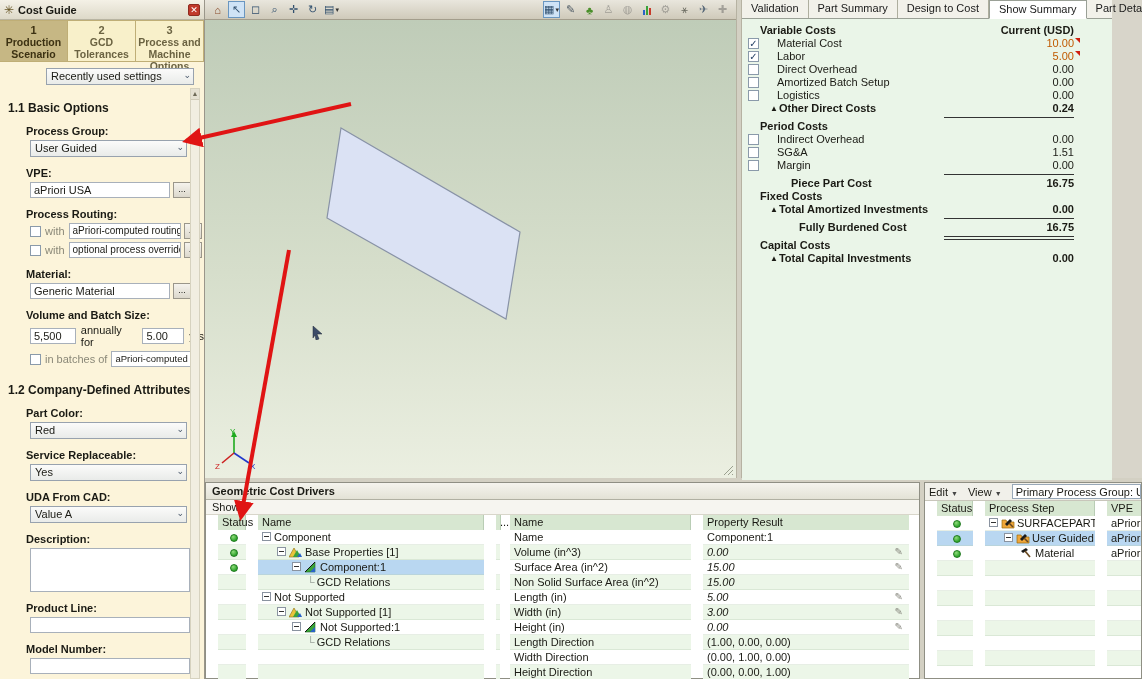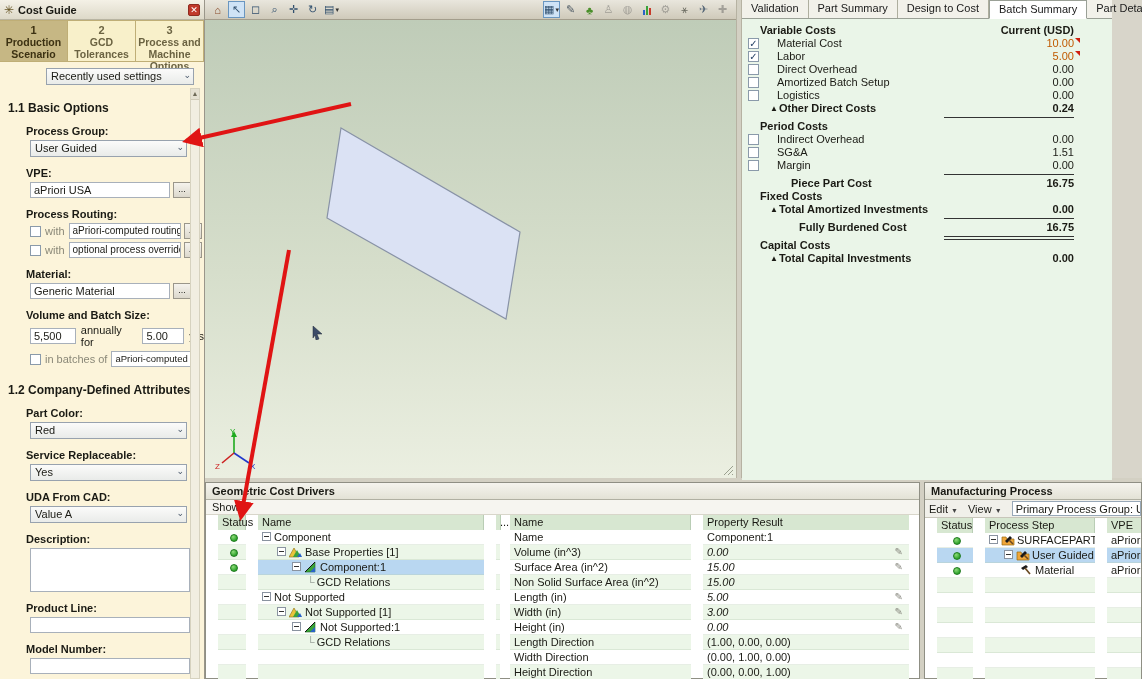--- a/index.html
+++ b/index.html
@@ -316,21 +316,21 @@
 
   <div style="position:absolute;left:736px;top:0;width:6px;height:480px;background:#d3d0c3;border-left:1px solid #b6b2a2;border-right:1px solid #b6b2a2;"></div>
   <div style="position:absolute;left:205px;top:478px;width:937px;height:4px;background:#d3d0c3;"></div>
   <div style="position:absolute;left:920px;top:482px;width:4px;height:197px;background:#d3d0c3;"></div>
 
   <div id="right-panel">
     <div id="cs-tabs">
         <span class="cs-tab">Validation</span>
         <span class="cs-tab">Part Summary</span>
         <span class="cs-tab">Design to Cost</span>
-        <span class="cs-tab active">Batch Summary</span>
+        <span class="cs-tab active">Show Summary</span>
         <span class="cs-tab">Part Details</span>
       </div>
     <div id="cs-table">
         <div class="cs-row">
           <span class="cs-label d1 b">Variable Costs</span>
           <span class="cs-val b">Current (USD)</span>
         </div>
         <div class="cs-row">
           <span class="cb">✓</span>
           <span class="cs-label d2">Material Cost</span>
@@ -491,21 +491,20 @@
           <div class="cell mint"><span class="pencil">✎</span><span class="ital">3.00</span></div>
           <div class="cell white"><span class="pencil">✎</span><span class="ital">0.00</span></div>
           <div class="cell mint"><span class="">(1.00, 0.00, 0.00)</span></div>
           <div class="cell white"><span class="">(0.00, 1.00, 0.00)</span></div>
           <div class="cell mint"><span class="">(0.00, 0.00, 1.00)</span></div>
         </div>
       </div>
   </div>
 
   <div class="panel" id="mfg-panel">
-    <div class="p-title">Manufacturing Process</div>
     <div id="mfg-toolbar">
       <span class="mfg-menu"><span>Edit</span> <span class="dd">▼</span></span>
       <span class="mfg-menu"><span>View</span> <span class="dd">▼</span></span>
       <div id="mfg-primary">Primary Process Group: User Guided</div>
     </div>
     <div id="mfg-cols" class="clearfix">
         <div class="col col-status">
           <div class="hcell" style="background: rgb(215, 231, 209);">Status</div>
           <div class="cell white" style="text-align:center"><span class="dot"></span></div>
           <div class="cell sel" style="text-align:center"><span class="dot"></span></div>

